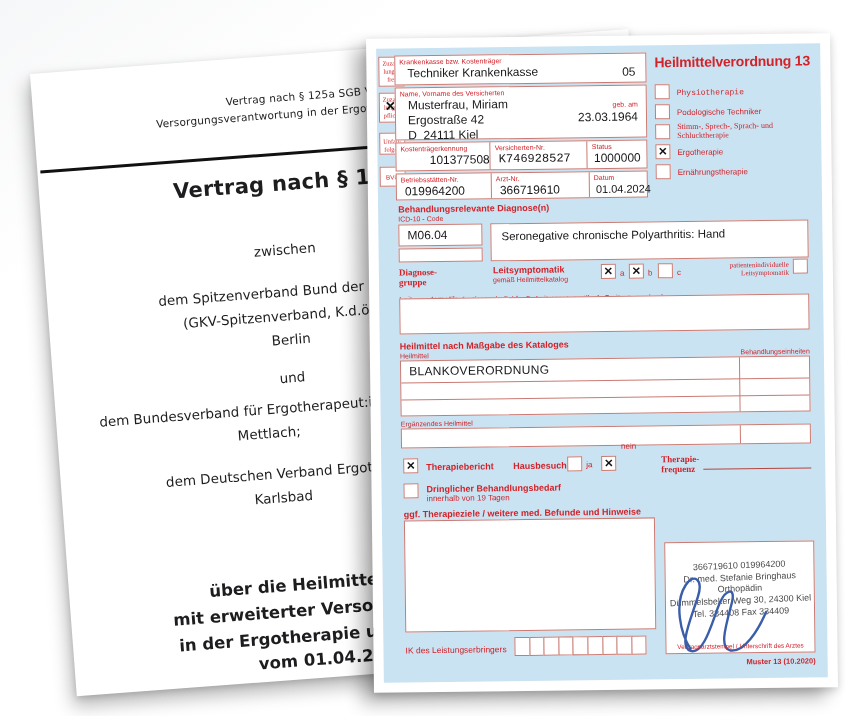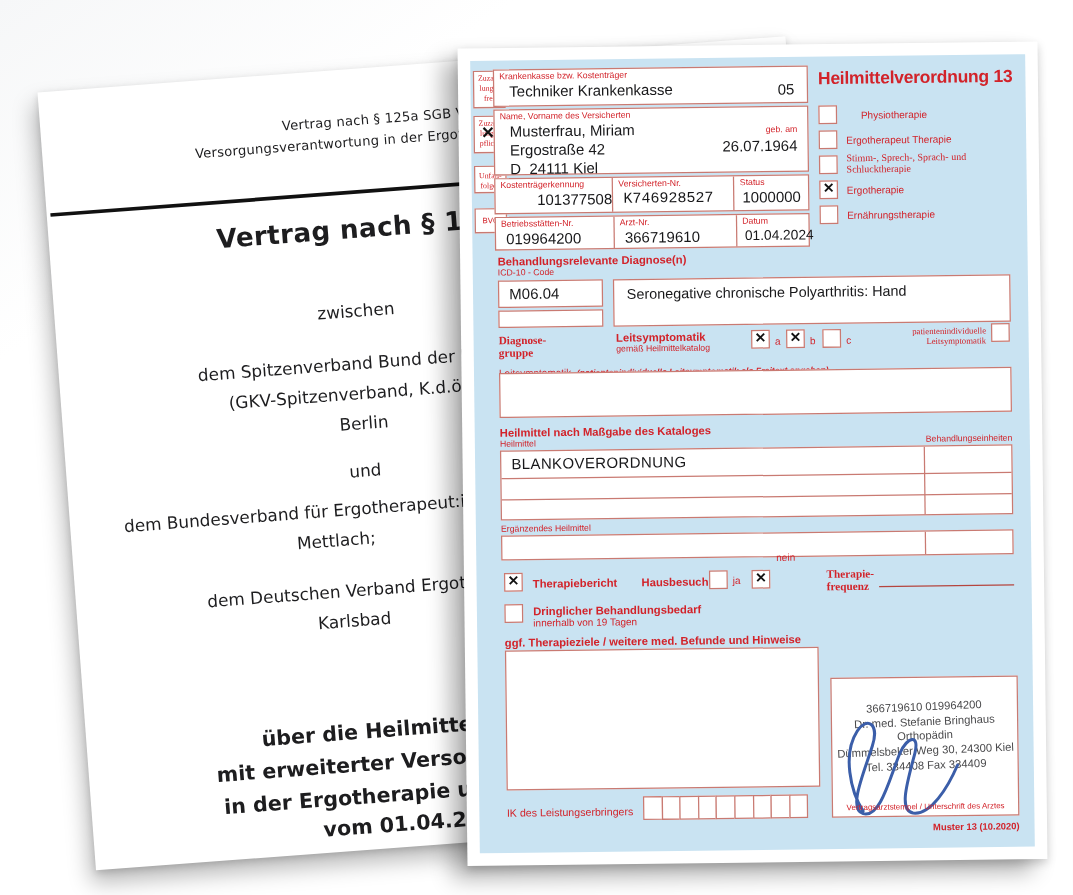--- a/index.html
+++ b/index.html
@@ -103,21 +103,21 @@
         <div class="val" style="padding:1px 0 0 12px;">Techniker Krankenkasse</div>
         <div class="val abs" style="right:10px;top:12px;">05</div>
       </div>
 
       <div class="box" style="left:18px;top:39px;width:252px;height:53px;">
         <div class="lbl" style="padding:2px 0 0 4px;">Name, Vorname des Versicherten</div>
         <div class="val" style="padding:1px 0 0 12px;">Musterfrau, Miriam</div>
         <div class="val" style="padding:1px 0 0 12px;">Ergostraße 42</div>
         <div class="val prew" style="padding:1px 0 0 12px;">D  24111 Kiel</div>
         <div class="lbl abs" style="right:8px;top:15px;">geb. am</div>
-        <div class="val abs" style="right:8px;top:25px;">26.07.1964</div>
+        <div class="val abs" style="right:8px;top:25px;">23.03.1964</div>
       </div>
 
       <div class="box" style="left:18px;top:94px;width:252px;height:29px;display:flex;">
         <div style="width:94px;">
           <div class="lbl" style="padding:2px 0 0 4px;">Kostenträgerkennung</div>
           <div class="val" style="padding:1px 0 0 8px;text-align:right;">101377508</div>
         </div>
         <div style="width:98px;border-left:1px solid var(--border);">
           <div class="lbl" style="padding:2px 0 0 4px;">Versicherten-Nr.</div>
           <div class="val" style="padding:1px 0 0 8px;font-family:Liberation Mono, monospace;">K746928527</div>
@@ -138,23 +138,23 @@
         </div>
         <div style="width:44px;border-left:1px solid var(--border);">
           <div class="lbl" style="padding:2px 0 0 4px;">Datum</div>
           <div class="val" style="padding:1px 0 0 6px;font-size:11px;">01.04.2024</div>
         </div>
       </div>
 
       <div class="abs ftitle" style="left:278px;top:9px;">Heilmittelverordnung 13</div>
 
       <span class="cb" style="left:278px;top:39px;"></span>
-      <div class="abs lbl8" style="left:312px;top:44px;">Physiotherapie</div>
+      <div class="abs lbl8" style="left:300px;top:44px;font-family:Liberation Mono, monospace;">Physiotherapie</div>
       <span class="cb" style="left:278px;top:59px;"></span>
-      <div class="abs lbl8" style="left:300px;top:64px;">Ergotherapeut Therapie</div>
+      <div class="abs lbl8" style="left:300px;top:64px;">Podologische Techniker</div>
       <span class="cb" style="left:278px;top:79px;"></span>
       <div class="abs lbl8 pre" style="left:300px;top:78px;">Stimm-, Sprech-, Sprach- und
 Schlucktherapie</div>
       <span class="cb" style="left:278px;top:99px;">
           <span class="xm">✕</span>
         </span>
       <div class="abs lbl8" style="left:300px;top:104px;">Ergotherapie</div>
       <span class="cb" style="left:278px;top:119px;"></span>
       <div class="abs lbl8" style="left:300px;top:124px;">Ernährungstherapie</div>
 

